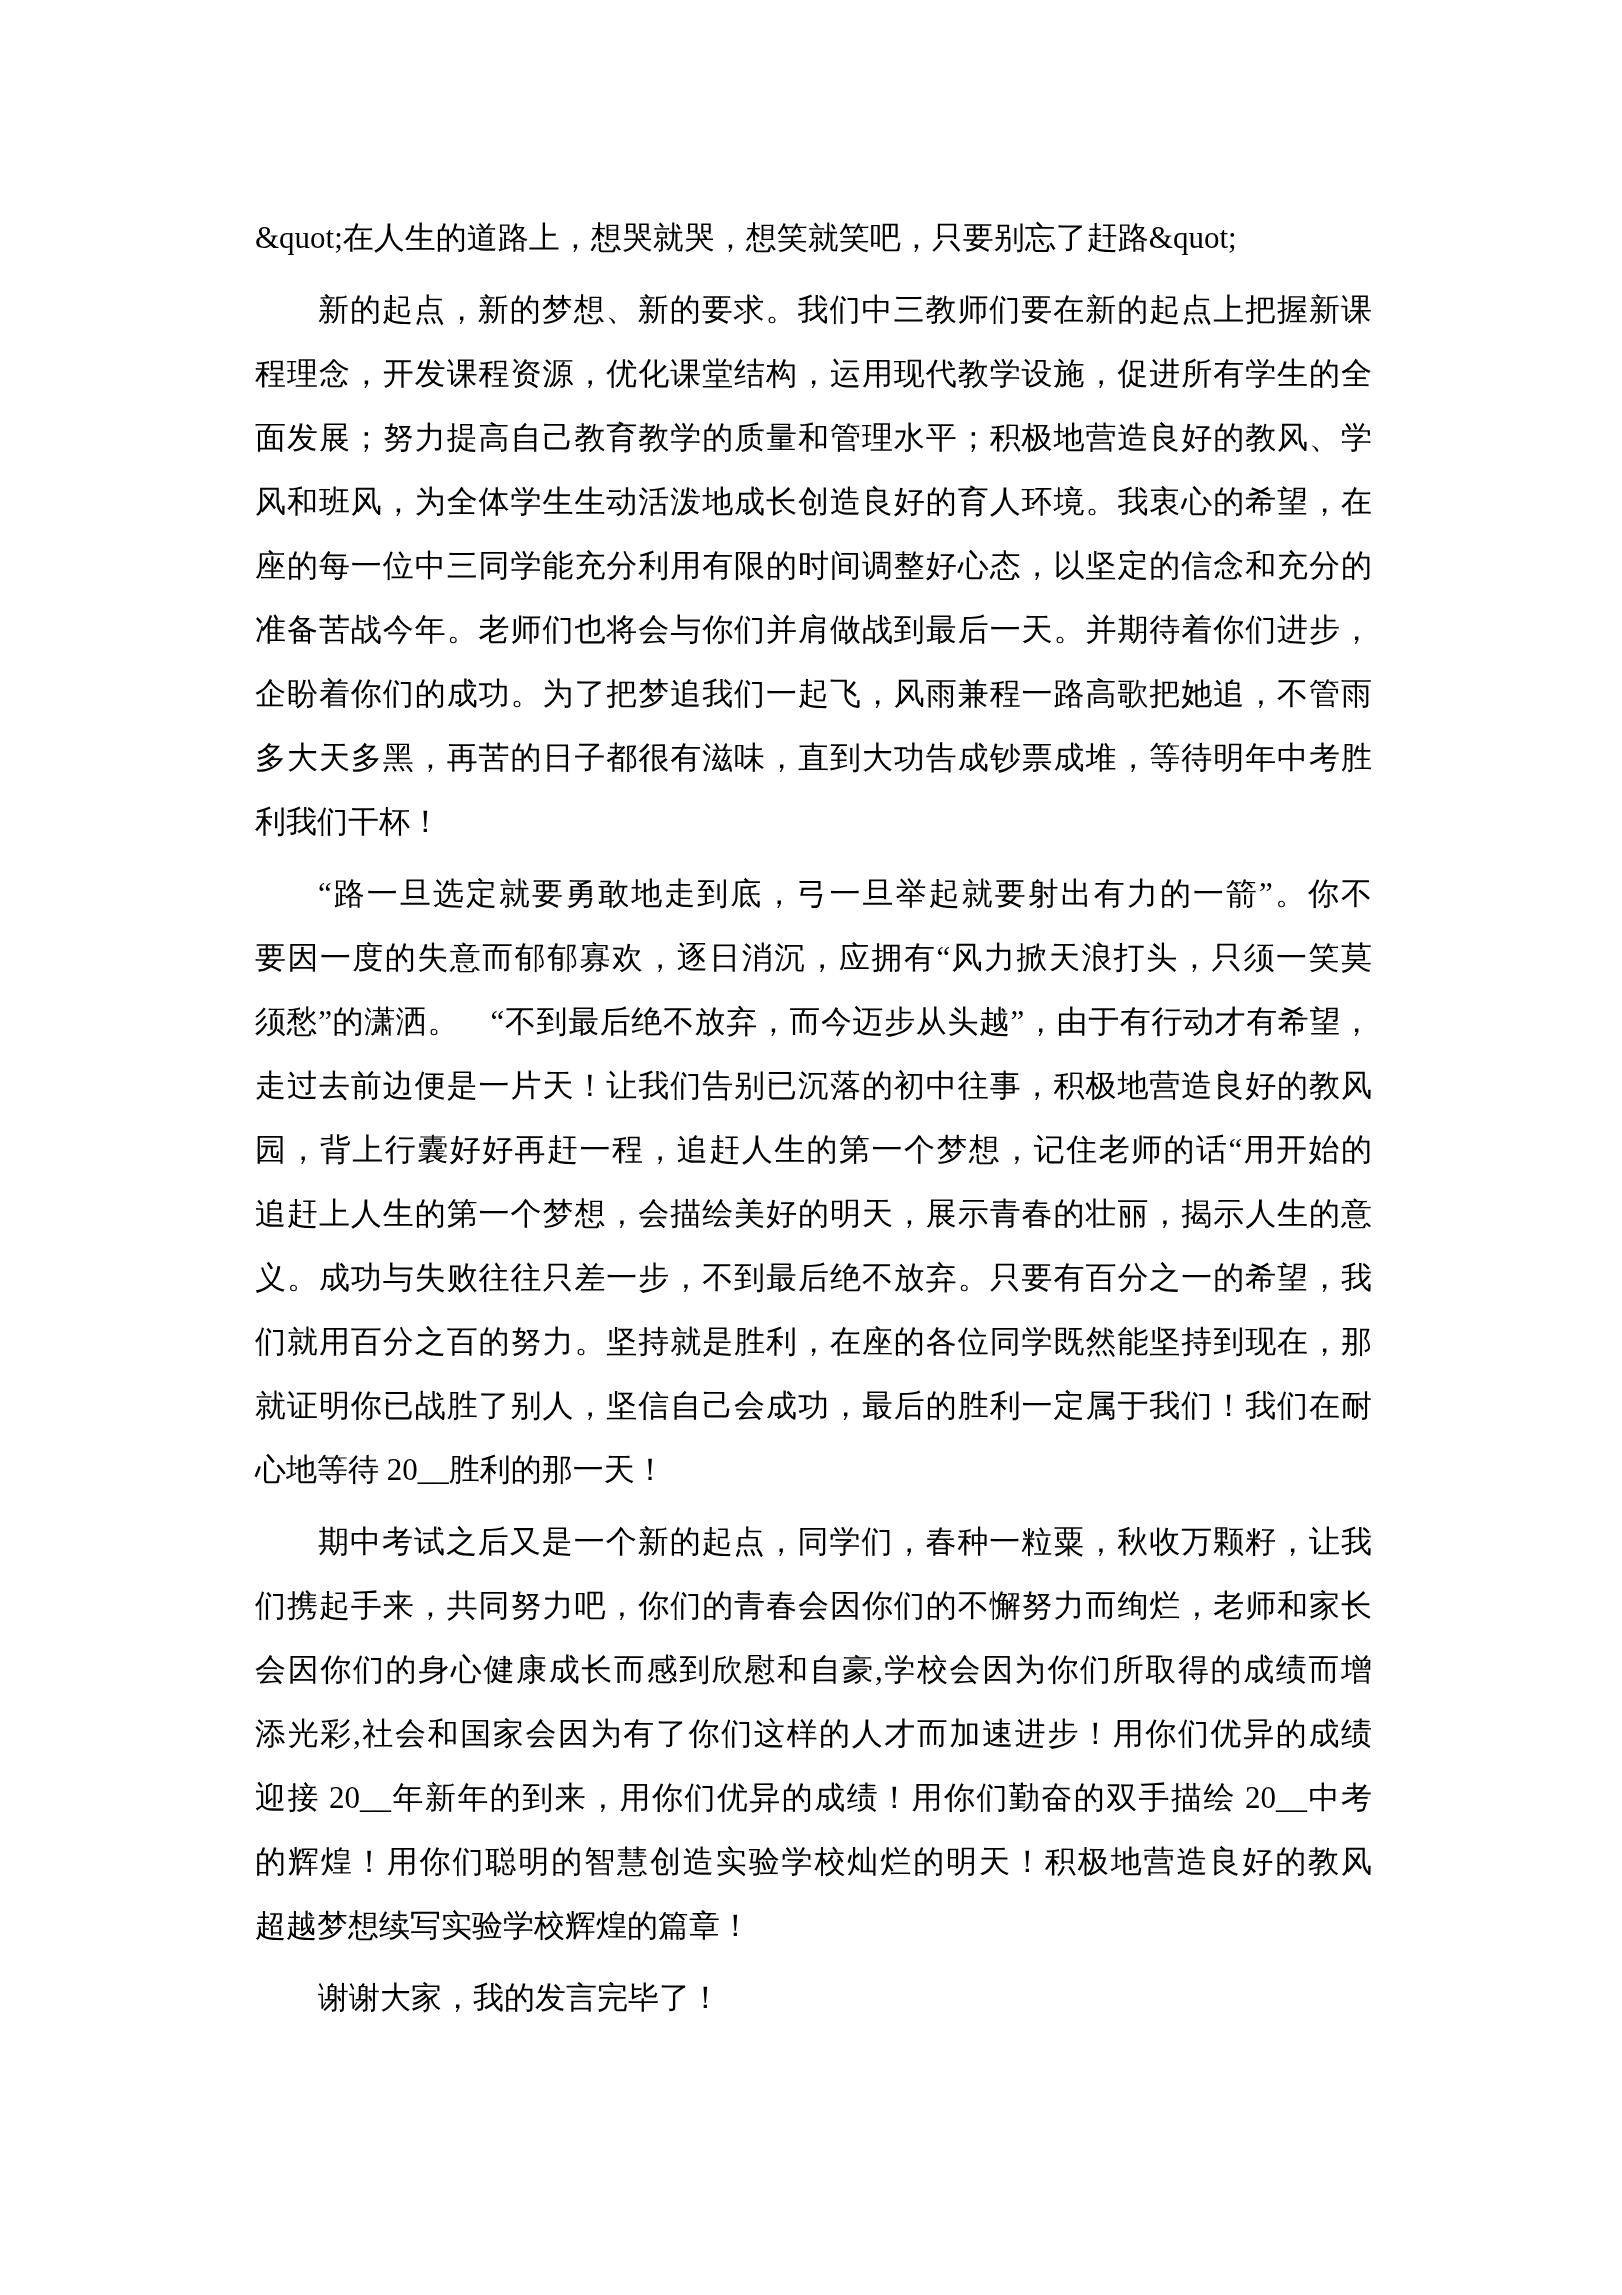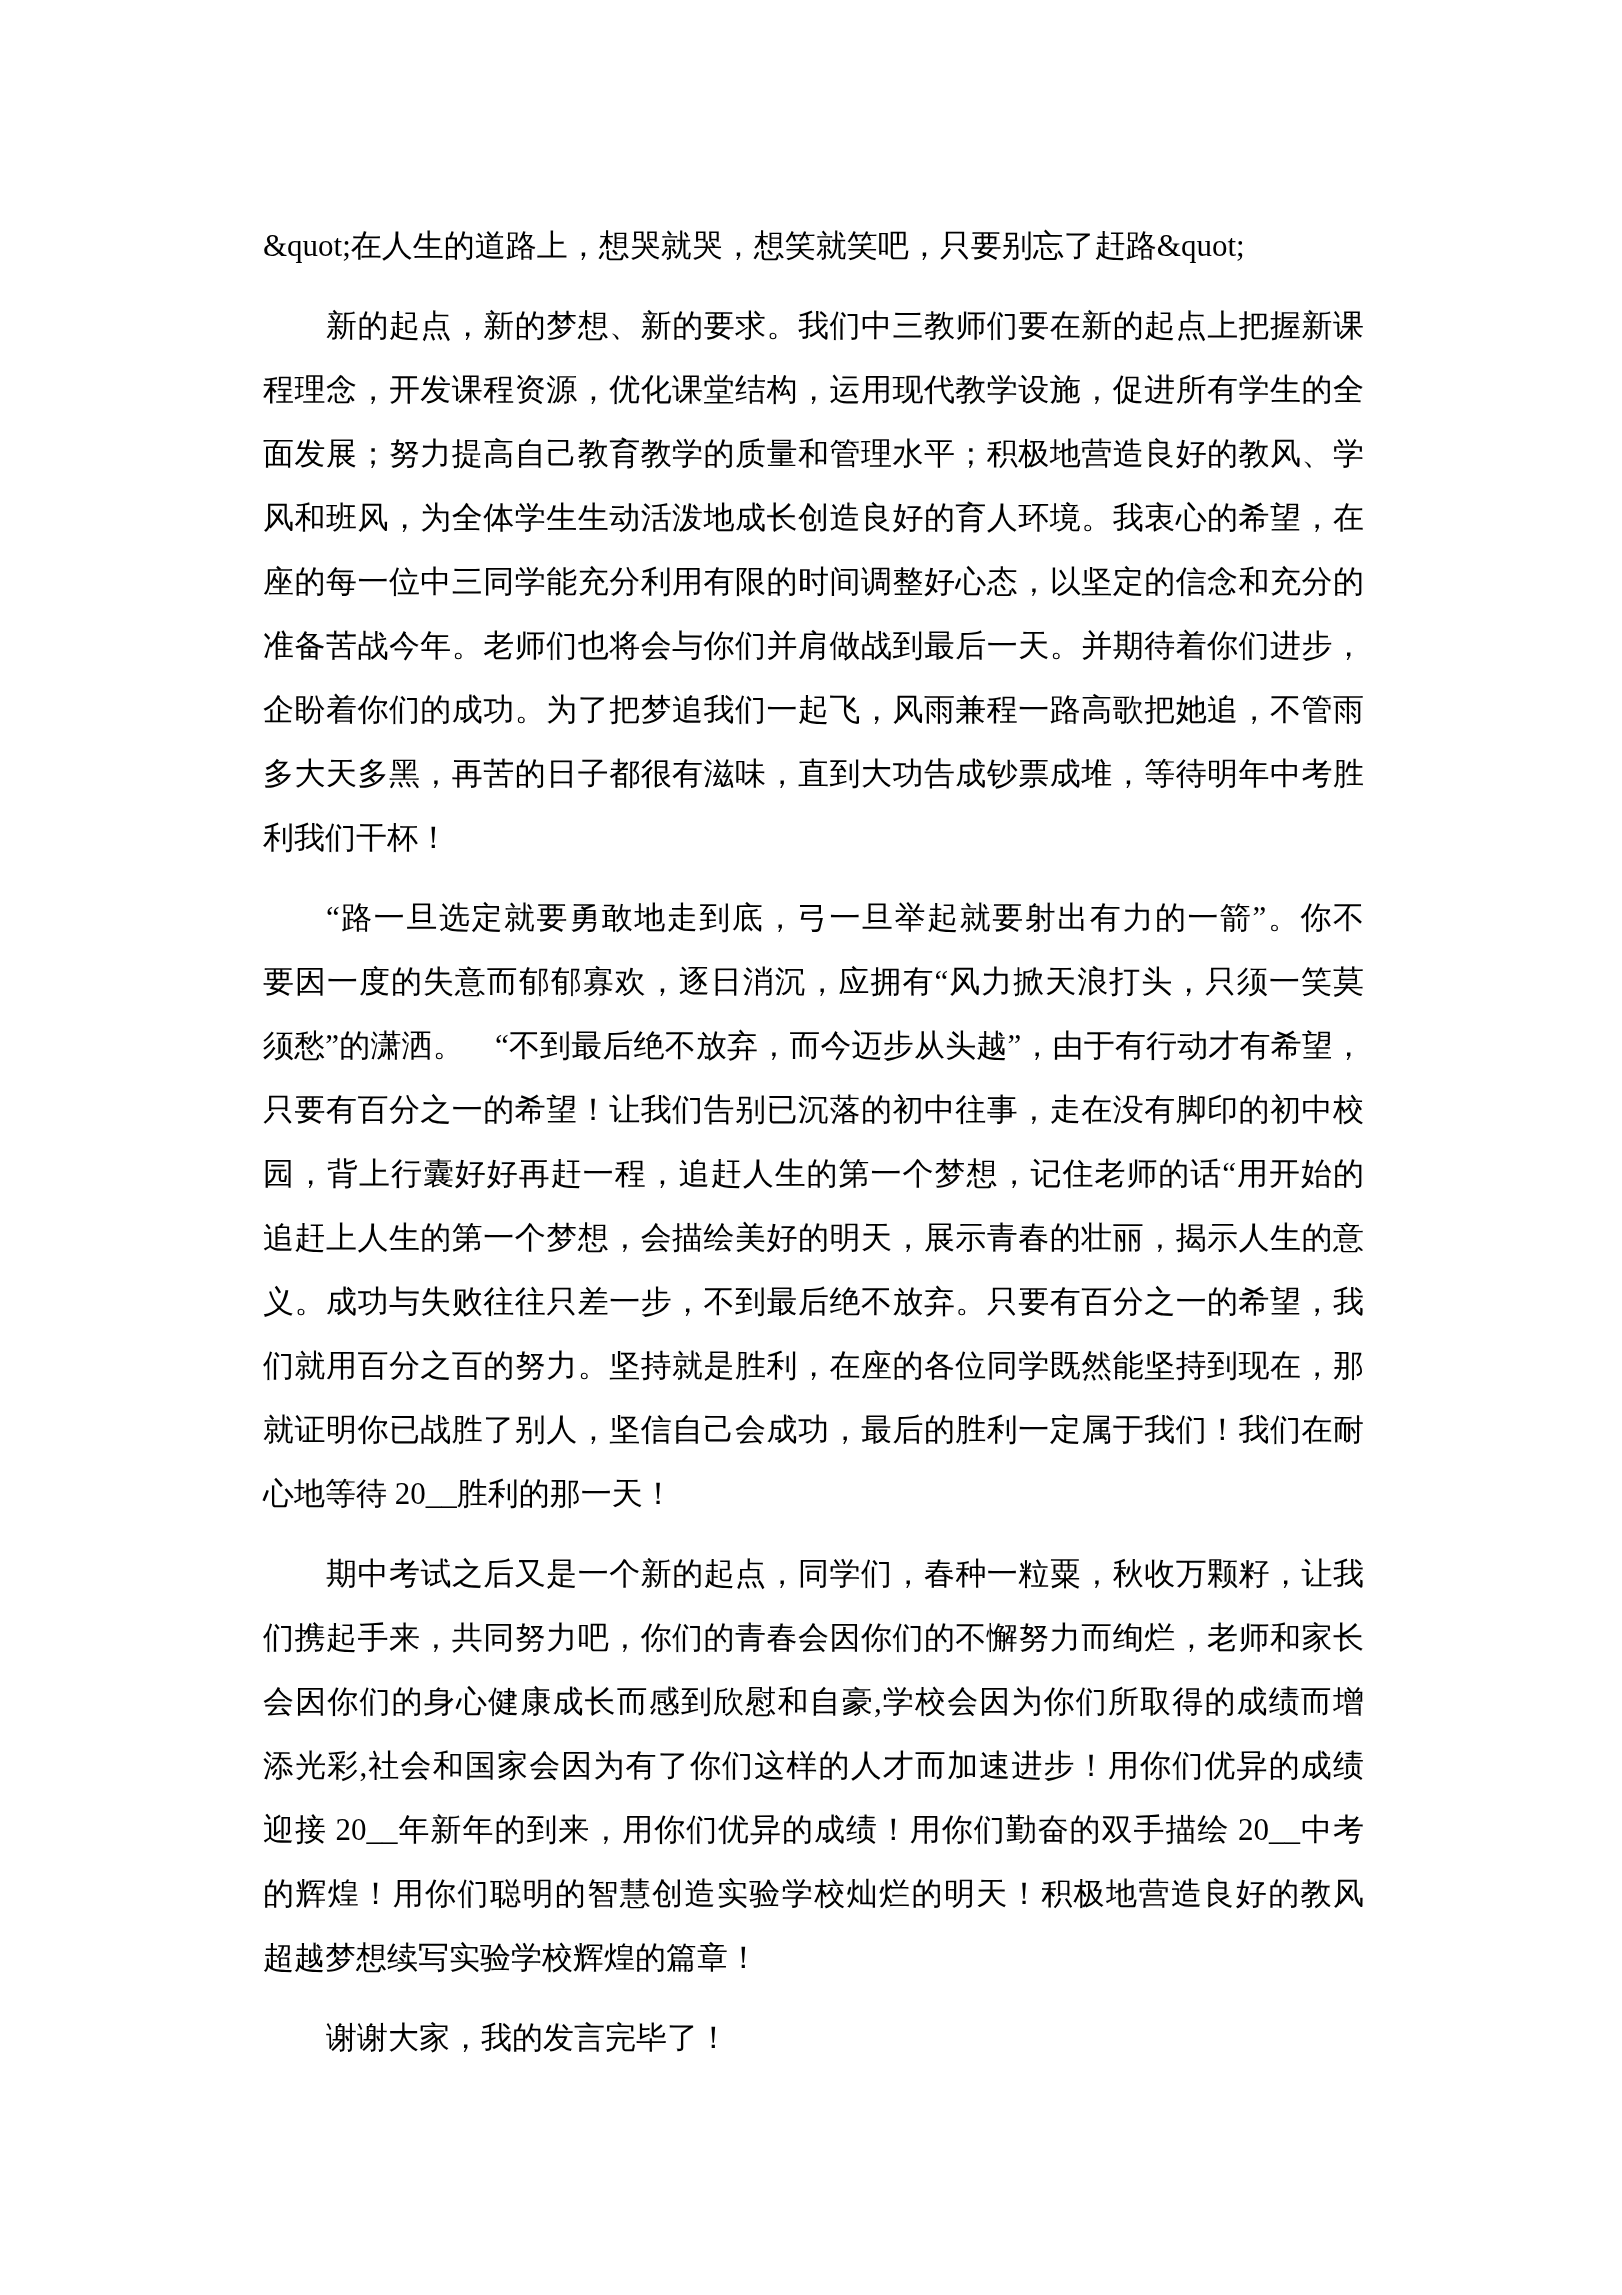--- a/index.html
+++ b/index.html
@@ -16,21 +16,21 @@
     top: 0;
     width: 1623px;
     height: 2295px;
     box-sizing: border-box;
     padding: 198px 243px 0 247px;
     font-family: "Liberation Serif", "DejaVu Serif", serif;
     font-size: 31px;
     color: #000000;
     font-weight: 400;
   }
-  .para { margin: 16px; padding: 0; }
+  .para { margin: 8px; padding: 0; }
   .line {
     line-height: 64px;
     height: 64px;
     text-align: left;
   }
   .full {
     text-align: justify;
     text-align-last: justify;
   }
   .indent { text-indent: 63px; }
@@ -53,21 +53,21 @@
     <div class="line full">准备苦战今年。老师们也将会与你们并肩做战到最后一天。并期待着你们进步，</div>
     <div class="line full">企盼着你们的成功。为了把梦追我们一起飞，风雨兼程一路高歌把她追，不管雨</div>
     <div class="line full">多大天多黑，再苦的日子都很有滋味，直到大功告成钞票成堆，等待明年中考胜</div>
     <div class="line">利我们干杯！</div>
   </div>
 
   <div class="para">
     <div class="line indent full">“路一旦选定就要勇敢地走到底，弓一旦举起就要射出有力的一箭”。你不</div>
     <div class="line full">要因一度的失意而郁郁寡欢，逐日消沉，应拥有“风力掀天浪打头，只须一笑莫</div>
     <div class="line full">须愁”的潇洒。　“不到最后绝不放弃，而今迈步从头越”，由于有行动才有希望，</div>
-    <div class="line full">只要有百分之一的希望！让我们告别已沉落的初中往事，走在没有脚印的初中校</div>
+    <div class="line full">走过去前边便是一片天！让我们告别已沉落的初中往事，积极地营造良好的教风</div>
     <div class="line full">园，背上行囊好好再赶一程，追赶人生的第一个梦想，记住老师的话“用开始的</div>
     <div class="line full">追赶上人生的第一个梦想，会描绘美好的明天，展示青春的壮丽，揭示人生的意</div>
     <div class="line full">义。成功与失败往往只差一步，不到最后绝不放弃。只要有百分之一的希望，我</div>
     <div class="line full">们就用百分之百的努力。坚持就是胜利，在座的各位同学既然能坚持到现在，那</div>
     <div class="line full">就证明你已战胜了别人，坚信自己会成功，最后的胜利一定属于我们！我们在耐</div>
     <div class="line">心地等待 20__胜利的那一天！</div>
   </div>
 
   <div class="para">
     <div class="line indent full">期中考试之后又是一个新的起点，同学们，春种一粒粟，秋收万颗籽，让我</div>

